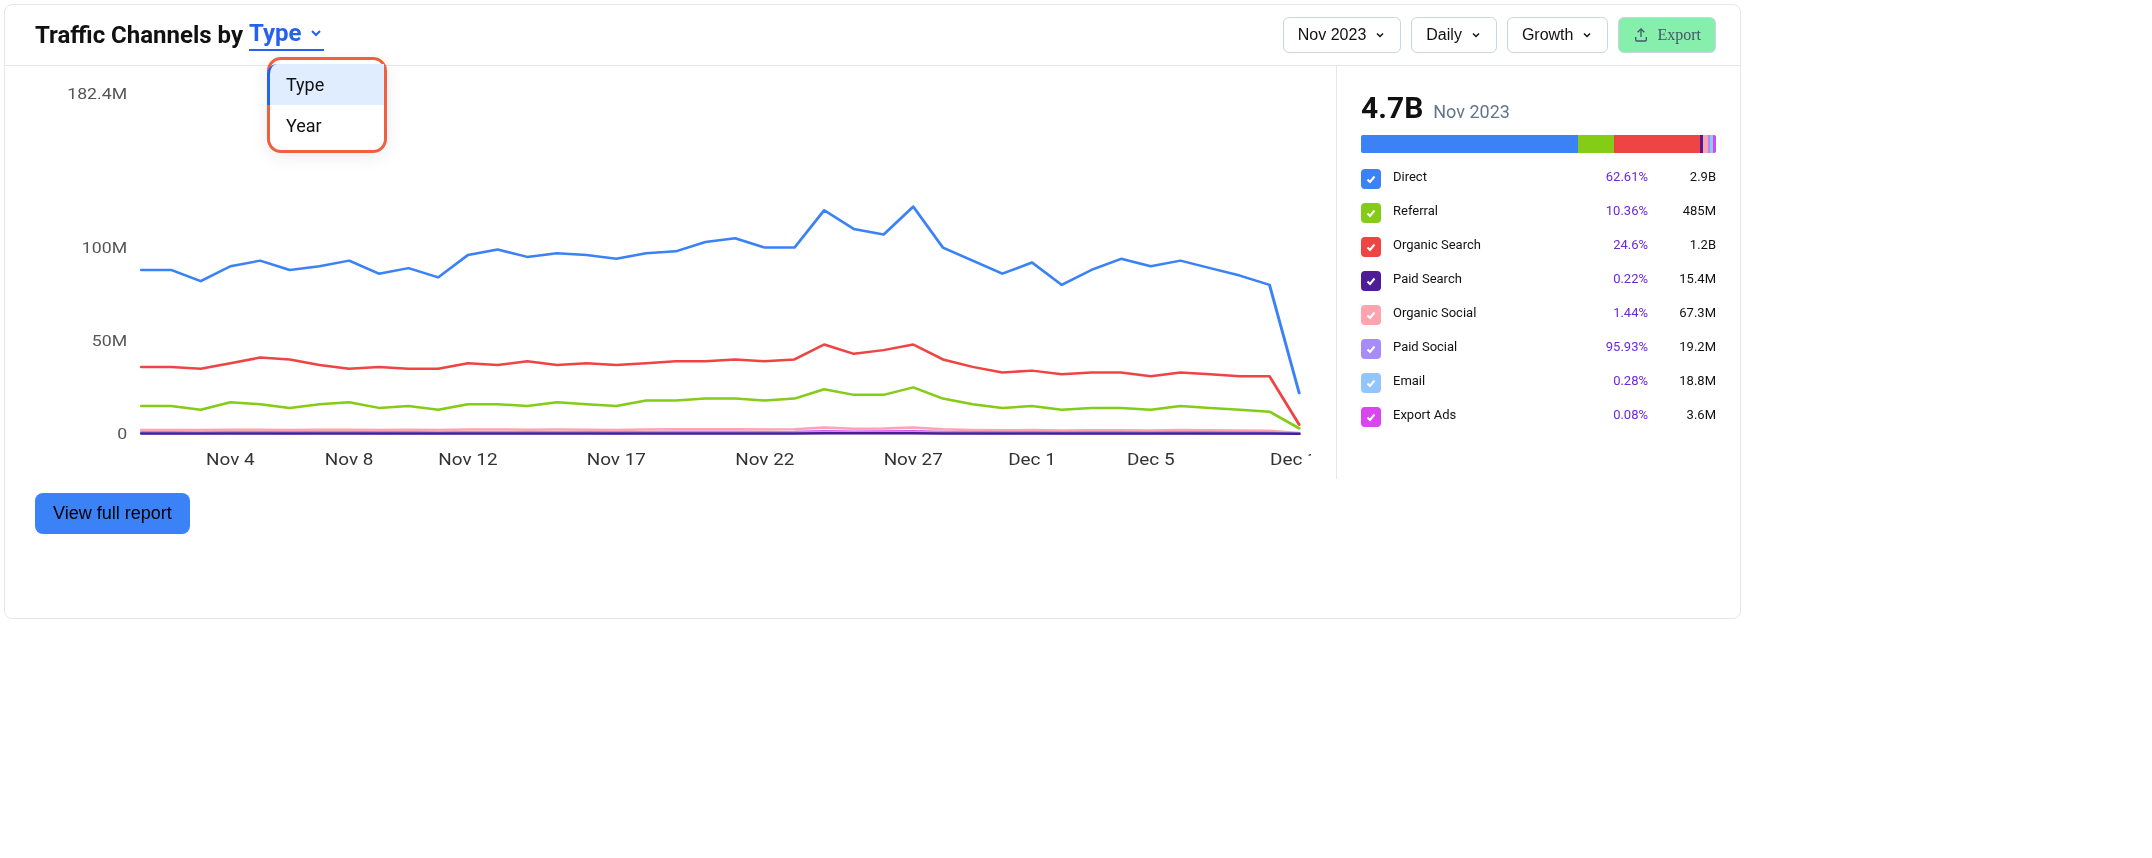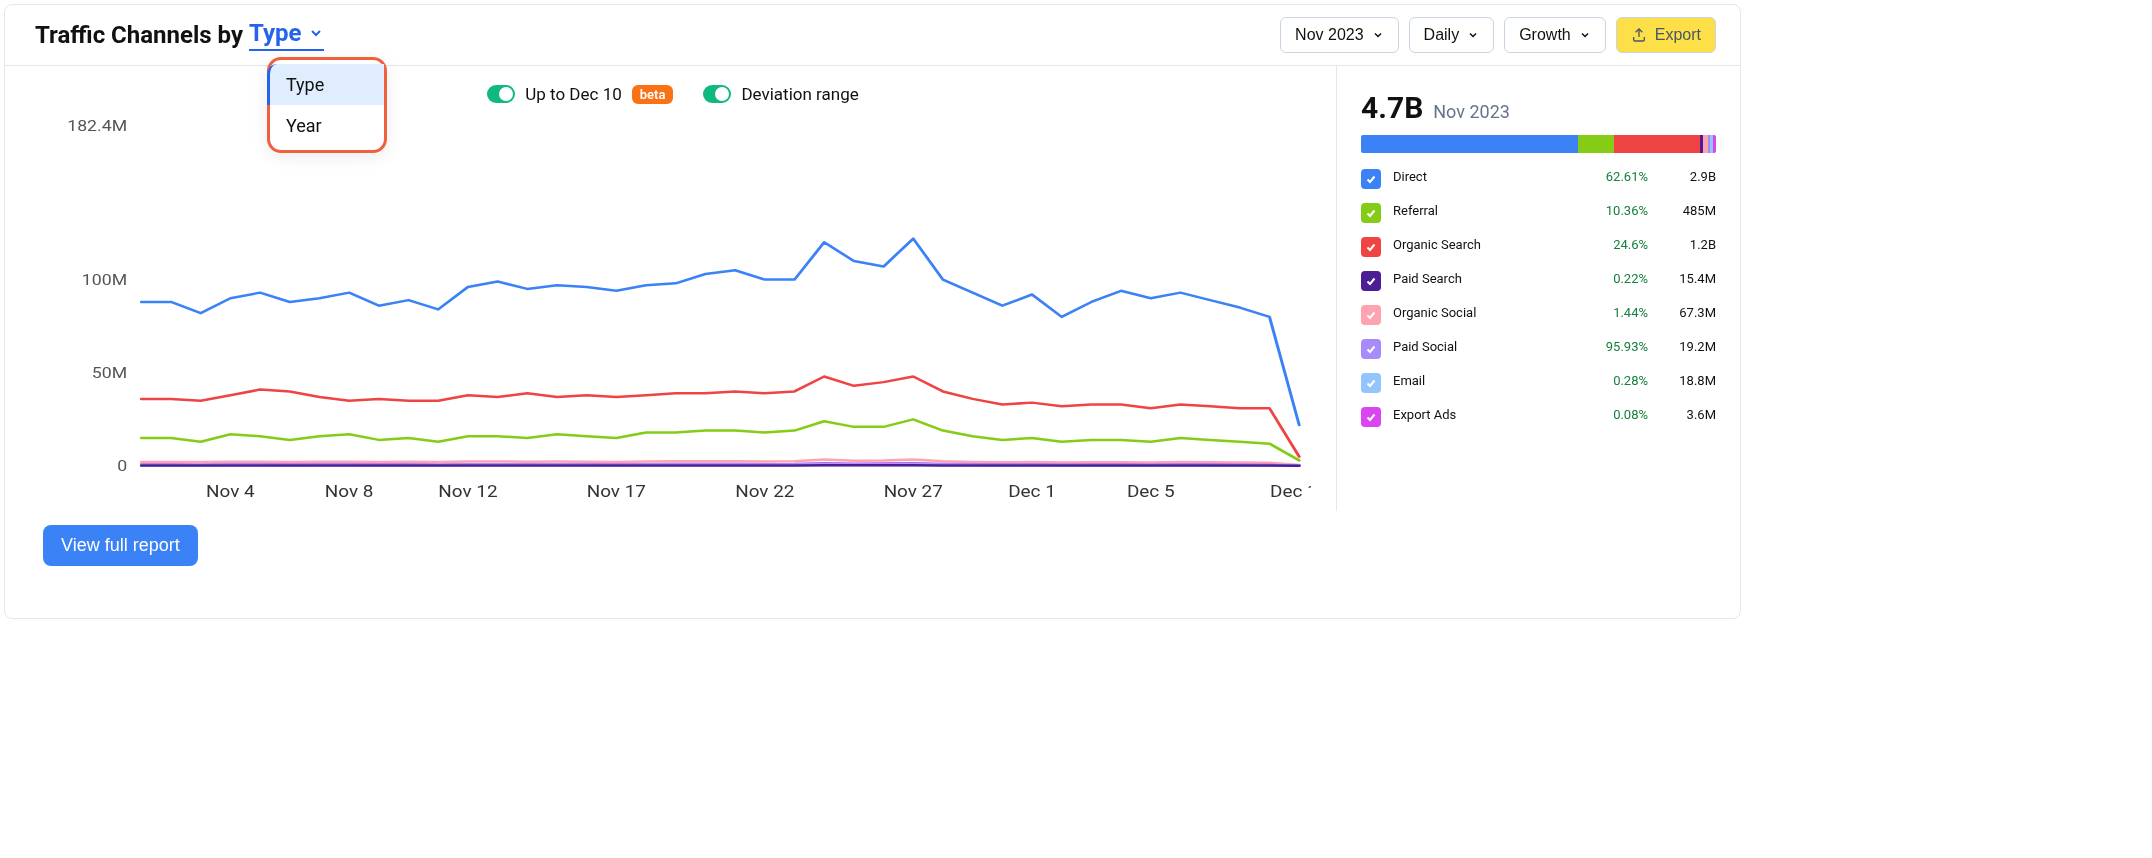--- a/index.html
+++ b/index.html
@@ -4,21 +4,21 @@
 <style>
   * { box-sizing: border-box; margin:0; padding:0; }
   body { font-family: -apple-system, BlinkMacSystemFont, "Segoe UI", Roboto, Arial, sans-serif; background:#fff; color:#111; }
   .panel { width:1737px; height:615px; border:1px solid #e5e7eb; border-radius:8px; margin:4px; position:relative; background:#fff; }
   .header { display:flex; align-items:center; justify-content:space-between; padding:12px 24px 12px 30px; border-bottom:1px solid #e5e7eb; }
   .title { font-size:24px; font-weight:700; display:flex; align-items:center; gap:6px; }
   .title-link { color:#2563eb; font-weight:700; border-bottom:2px solid #2563eb; padding-bottom:2px; cursor:pointer; display:flex; align-items:center; gap:6px; }
   .chev { color:#2563eb; }
   .controls { display:flex; gap:10px; align-items:center; }
   .btn { border:1px solid #cbd5e1; border-radius:6px; background:#fff; padding:8px 14px; font-size:16px; font-weight:500; display:flex; align-items:center; gap:8px; cursor:pointer; color:#111; }
-  .btn.export { background:#fde047; color:#475569; }
+  .btn.export { background:#86efac; color:#475569;font-family:Liberation Serif, serif; }
   .chev-sm { width:12px; height:12px; }
   .dropdown { position:absolute; left:262px; top:52px; width:120px; background:#fff; border:3px solid #ef603f; border-radius:14px; padding:4px 0; box-shadow:0 4px 18px rgba(0,0,0,.08); z-index:50; }
   .dropdown-item { padding:10px 16px; font-size:18px; cursor:pointer; }
   .dropdown-item.active { background:#e0edff; border-left:3px solid #2563eb; margin-left:-3px; padding-left:16px; border-top-left-radius:10px; }
   .body { display:flex; padding:0 24px 0 30px; }
   .chart-col { flex:1; padding-top:18px; position:relative; }
   .toggles { display:flex; justify-content:center; align-items:center; gap:30px; font-size:17px; margin-bottom:12px; color:#111; }
   .toggle { display:flex; align-items:center; gap:10px; }
   .switch { width:28px; height:18px; background:#10b981; border-radius:9px; position:relative; }
   .switch::after { content:""; position:absolute; width:14px; height:14px; background:#fff; border-radius:50%; left:12px; top:2px; }
@@ -28,24 +28,24 @@
   .side-col { width:380px; border-left:1px solid #e5e7eb; margin-left:25px; padding:24px 0 10px 24px; }
   .total-line { display:flex; align-items:baseline; gap:10px; margin-bottom:10px; }
   .total-val { font-size:30px; font-weight:700; }
   .total-label { font-size:18px; color:#64748b; }
   .stackbar { display:flex; height:18px; width:100%; border-radius:2px; overflow:hidden; margin-bottom:16px; }
   .legend { display:flex; flex-direction:column; gap:14px; }
   .legend-row { display:flex; align-items:flex-start; font-size:13px; }
   .chk { width:20px; height:20px; border-radius:4px; display:flex; align-items:center; justify-content:center; margin-right:12px; flex:none; }
   .chk svg { width:12px; height:12px; }
   .lname { flex:1; }
-  .lpct { width:70px; text-align:right; color:#15803d; }
+  .lpct { width:70px; text-align:right; color:#6d28d9; }
   .lval { width:60px; text-align:right; font-weight:400; margin-left:8px; }
   .footer { padding:14px 30px 20px; }
-  .cta { background:#3b82f6; color:#ffffff; border:none; border-radius:8px; padding:10px 18px; font-size:18px; font-weight:500; cursor:pointer;margin-left:8px; }
+  .cta { background:#3b82f6; color:#000000; border:none; border-radius:8px; padding:10px 18px; font-size:18px; font-weight:500; cursor:pointer; }
 </style>
 </head>
 <body>
 
 <div class="panel">
 
   <div class="header">
     <div class="title">
       <span>Traffic Channels by</span>
       <span class="title-link">
@@ -85,31 +85,20 @@
     </div>
   </div>
 
   <div class="dropdown">
     <div class="dropdown-item active">Type</div>
     <div class="dropdown-item">Year</div>
   </div>
 
   <div class="body">
     <div class="chart-col">
-      <div class="toggles">
-        <div class="toggle">
-          <div class="switch"></div>
-          <span>Up to Dec 10</span>
-          <span class="badge">beta</span>
-        </div>
-        <div class="toggle">
-          <div class="switch"></div>
-          <span>Deviation range</span>
-        </div>
-      </div>
       <div class="chart-area">
         <svg class="chart" viewBox="0 0 1080 395" preserveAspectRatio="none" id="chart-svg">
             <text x="78" y="355" text-anchor="end" font-size="15" fill="#555">0</text>
             <text x="78" y="261.79824561403507" text-anchor="end" font-size="15" fill="#555">50M</text>
             <text x="78" y="168.5964912280702" text-anchor="end" font-size="15" fill="#555">100M</text>
             <text x="78" y="15" text-anchor="end" font-size="15" fill="#555">182.4M</text>
             <text x="165.3846153846154" y="381" text-anchor="middle" font-size="16" fill="#333">Nov 4</text>
             <text x="265.8974358974359" y="381" text-anchor="middle" font-size="16" fill="#333">Nov 8</text>
             <text x="366.4102564102564" y="381" text-anchor="middle" font-size="16" fill="#333">Nov 12</text>
             <text x="492.05128205128204" y="381" text-anchor="middle" font-size="16" fill="#333">Nov 17</text>

